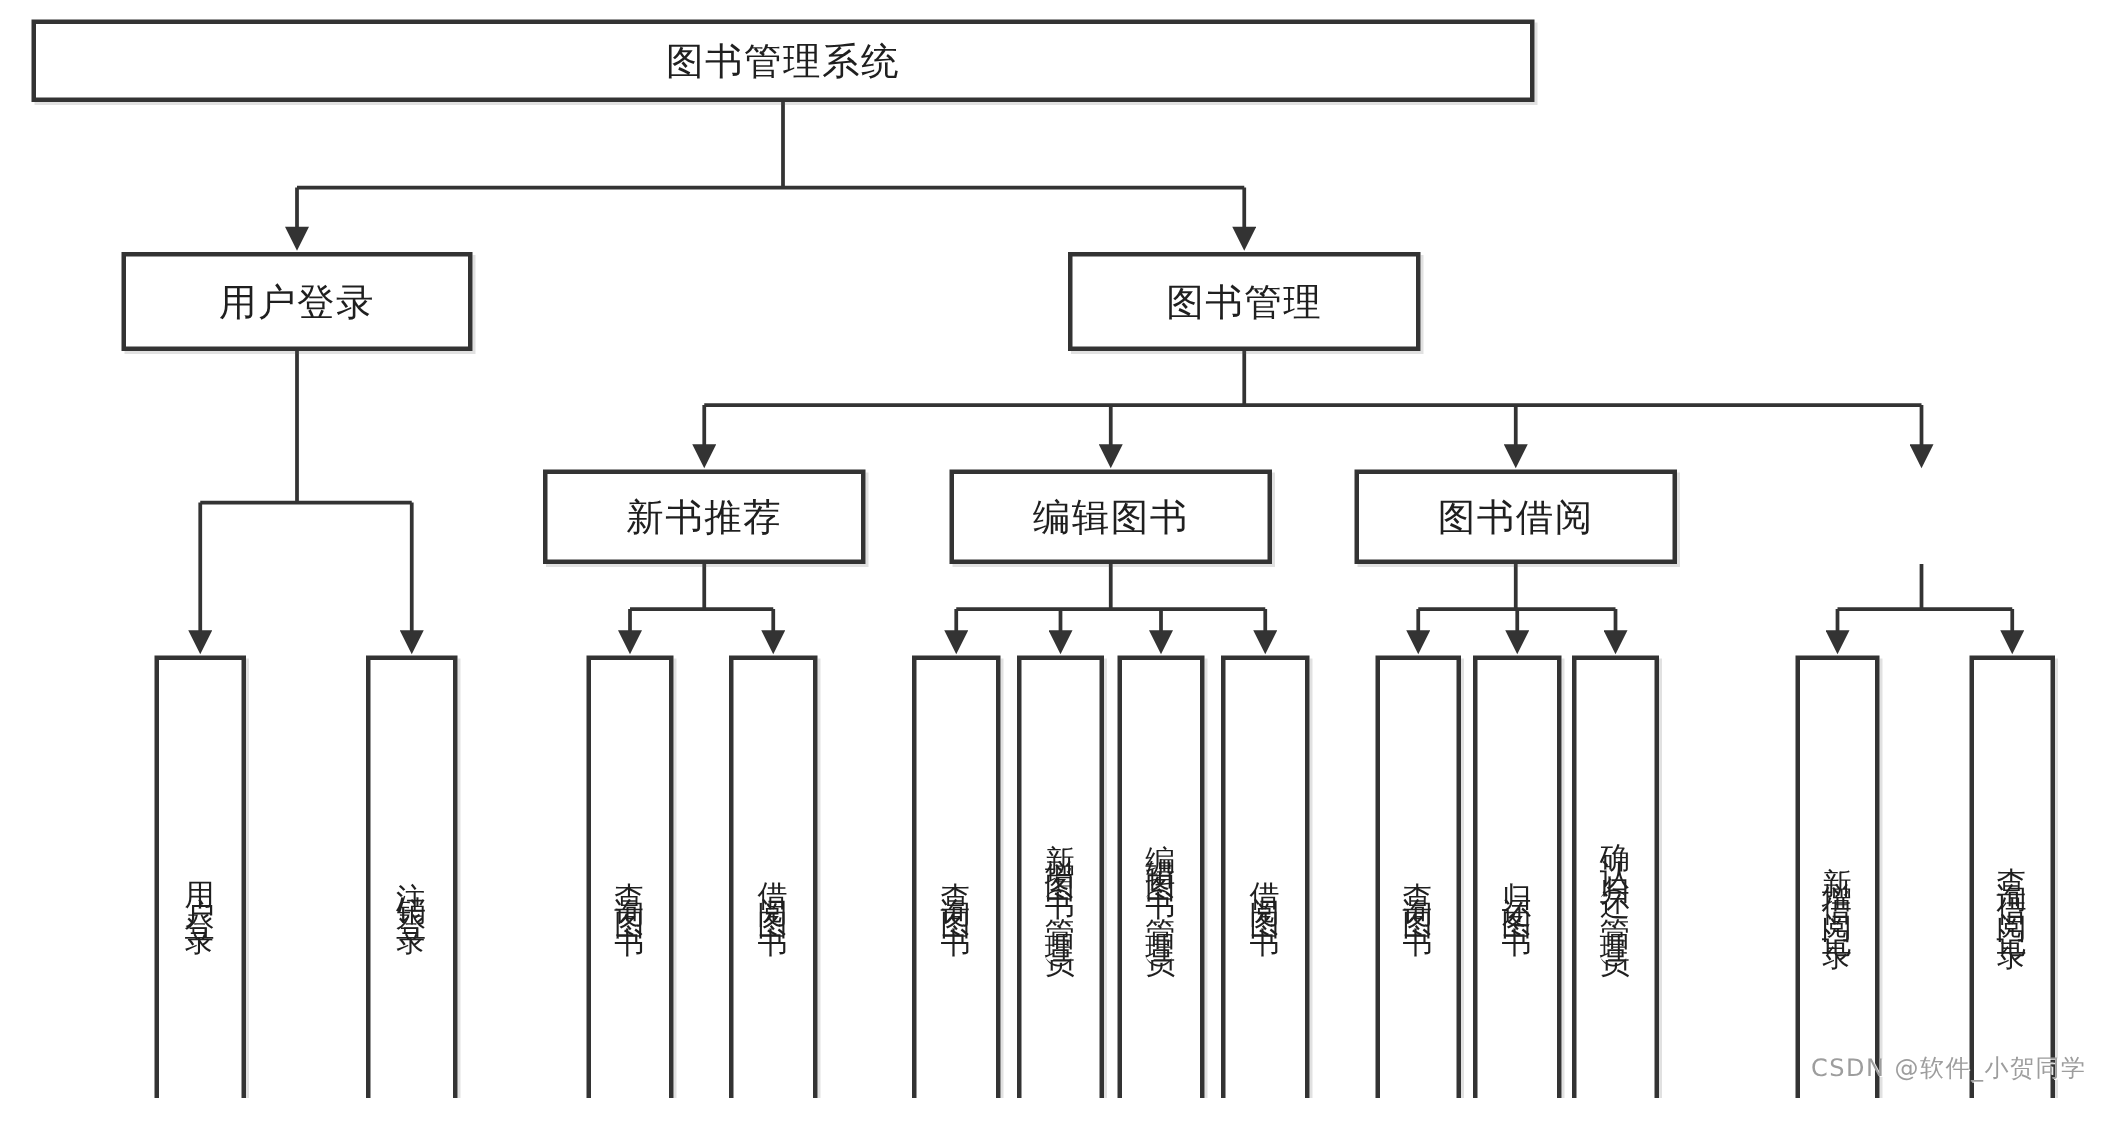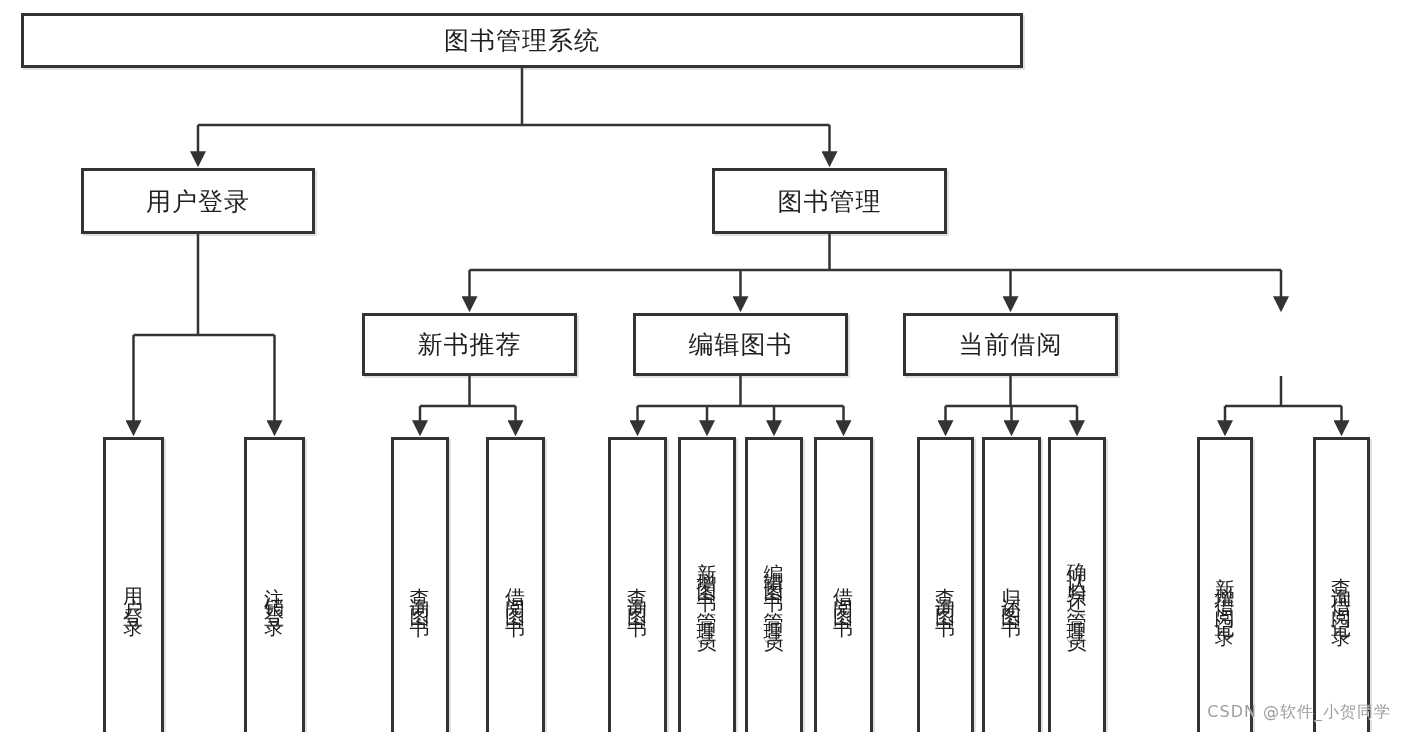--- a/index.html
+++ b/index.html
@@ -149,21 +149,21 @@
     <span>新书推荐</span>
   </div>
 
   <div class="box h n-mgmt">
     <span>图书管理</span>
   </div>
   <div class="box h n-borrow">
     <span>编辑图书</span>
   </div>
   <div class="box h n-cur">
-    <span>当前借阅</span>
+    <span>图书借阅</span>
   </div>
 
   <div class="box v leaf lf-1">
     <span>用户登录</span>
   </div>
   <div class="box v leaf lf-2">
     <span>注销登录</span>
   </div>
 
   <div class="box v leaf lf-3">

